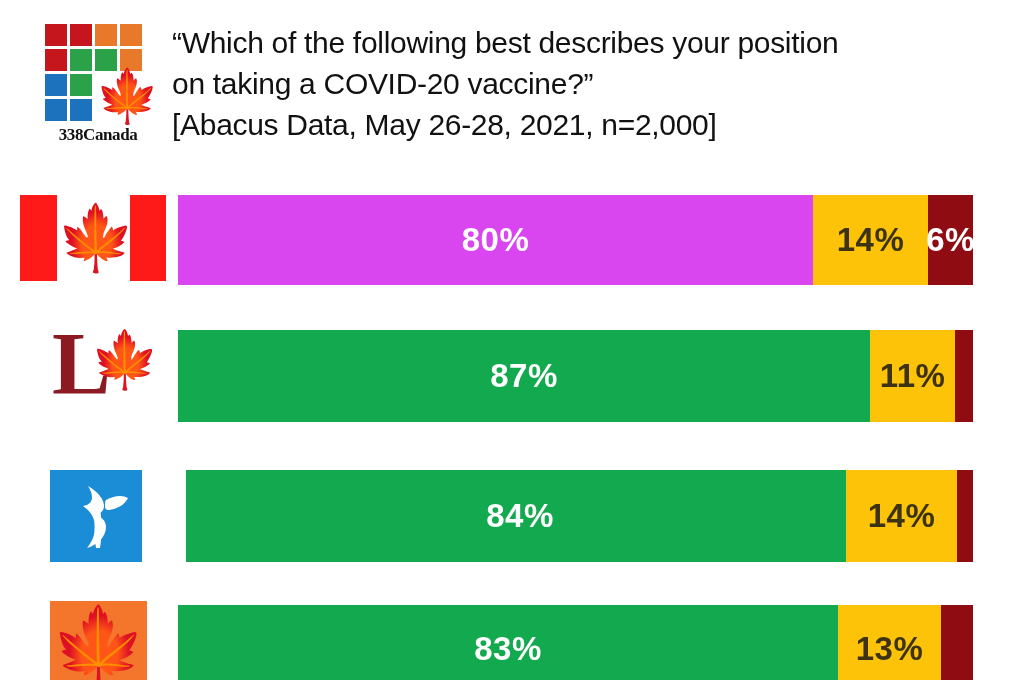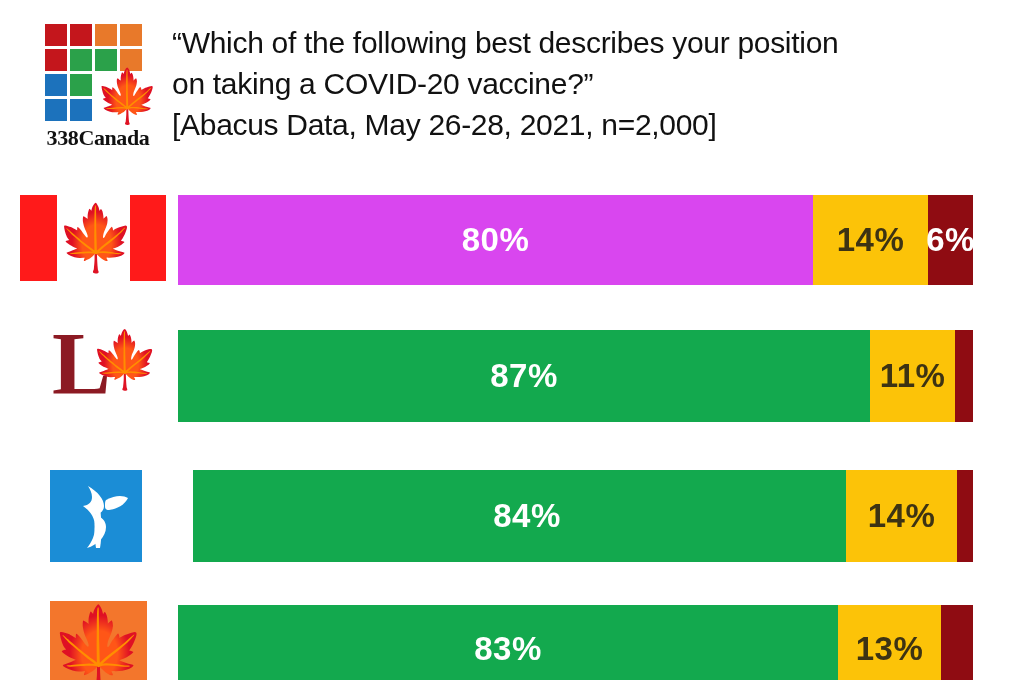--- a/index.html
+++ b/index.html
@@ -10,21 +10,21 @@
   #stage{position:absolute;left:0;top:0;width:1024px;height:680px;background:#fff;overflow:hidden;}
 
   
   .header{position:absolute;left:0;top:0;width:1024px;height:180px;}
   .logo338{position:absolute;left:33px;top:22px;width:130px;height:140px;}
   .logo-grid{position:absolute;left:12px;top:2px;width:98px;height:98px;}
   .sq{position:absolute;width:22px;height:22px;}
   .leaf338{position:absolute;left:62px;top:52px;width:46px;height:48px;
     color:#C8202B;font-size:52px;line-height:44px;text-align:center;}
   .logo-word{position:absolute;left:0;top:103px;width:130px;text-align:center;
-    font-family:"Liberation Serif","DejaVu Serif",serif;font-weight:bold;font-size:22px;
+    font-family:"Liberation Serif","DejaVu Serif",serif;font-weight:bold;font-size:17px;
     letter-spacing:-0.4px;color:#111;}
 
   .qtext{position:absolute;left:172px;top:22px;width:840px;color:#111;
     font-size:30px;line-height:41px;font-weight:400;letter-spacing:-0.3px;}
   .qline{white-space:nowrap;}
 
   
   .row{position:absolute;left:0;width:1024px;}
   .badge{position:absolute;overflow:hidden;}
   .bar{position:absolute;height:100%;display:block;}
@@ -145,21 +145,21 @@
     <div class="badge bloc" style="left:50px;top:0px;width:92px;height:92px;">
       <svg class="glyph" viewBox="0 0 92 92">
         <path fill="#ffffff" d="M38 16 c10 6 16 13 16 20 c0 5 -4 8 -9 9 c7 2 11 6 11 12 c0 10 -9 18 -19 21
                  c5 -6 8 -13 8 -21 c0 -10 -5 -16 -12 -21 c6 -1 9 -4 9 -9 c0 -4 -2 -8 -4 -11 z"></path>
         <path fill="#ffffff" d="M46 78 c-2 -12 -2 -26 0 -40 l4 0 c2 14 2 28 0 40 z"></path>
         <path fill="#ffffff" d="M56 30 c9 -5 17 -5 22 -2 c-3 6 -10 11 -19 12 c-3 0 -4 -1 -4 -4 c0 -3 0 -5 1 -6 z"></path>
       </svg>
     </div>
 
     <div class="bar" style="left:178px;top:0px;width:795px;">
-      <div class="seg seg-green" style="left:15px;  width:668px; background:#13A94E;">
+      <div class="seg seg-green" style="left:8px;  width:668px; background:#13A94E;">
         <span class="seglabel">84%</span>
       </div>
       <div class="seg seg-yellow" style="left:668px;width:111px; background:#FCC308;">
         <span class="seglabel">14%</span>
       </div>
       <div class="seg seg-red" style="left:779px;width:16px;  background:#8F0C12;">
         <span class="seglabel"></span>
       </div>
     </div>
   </div>

